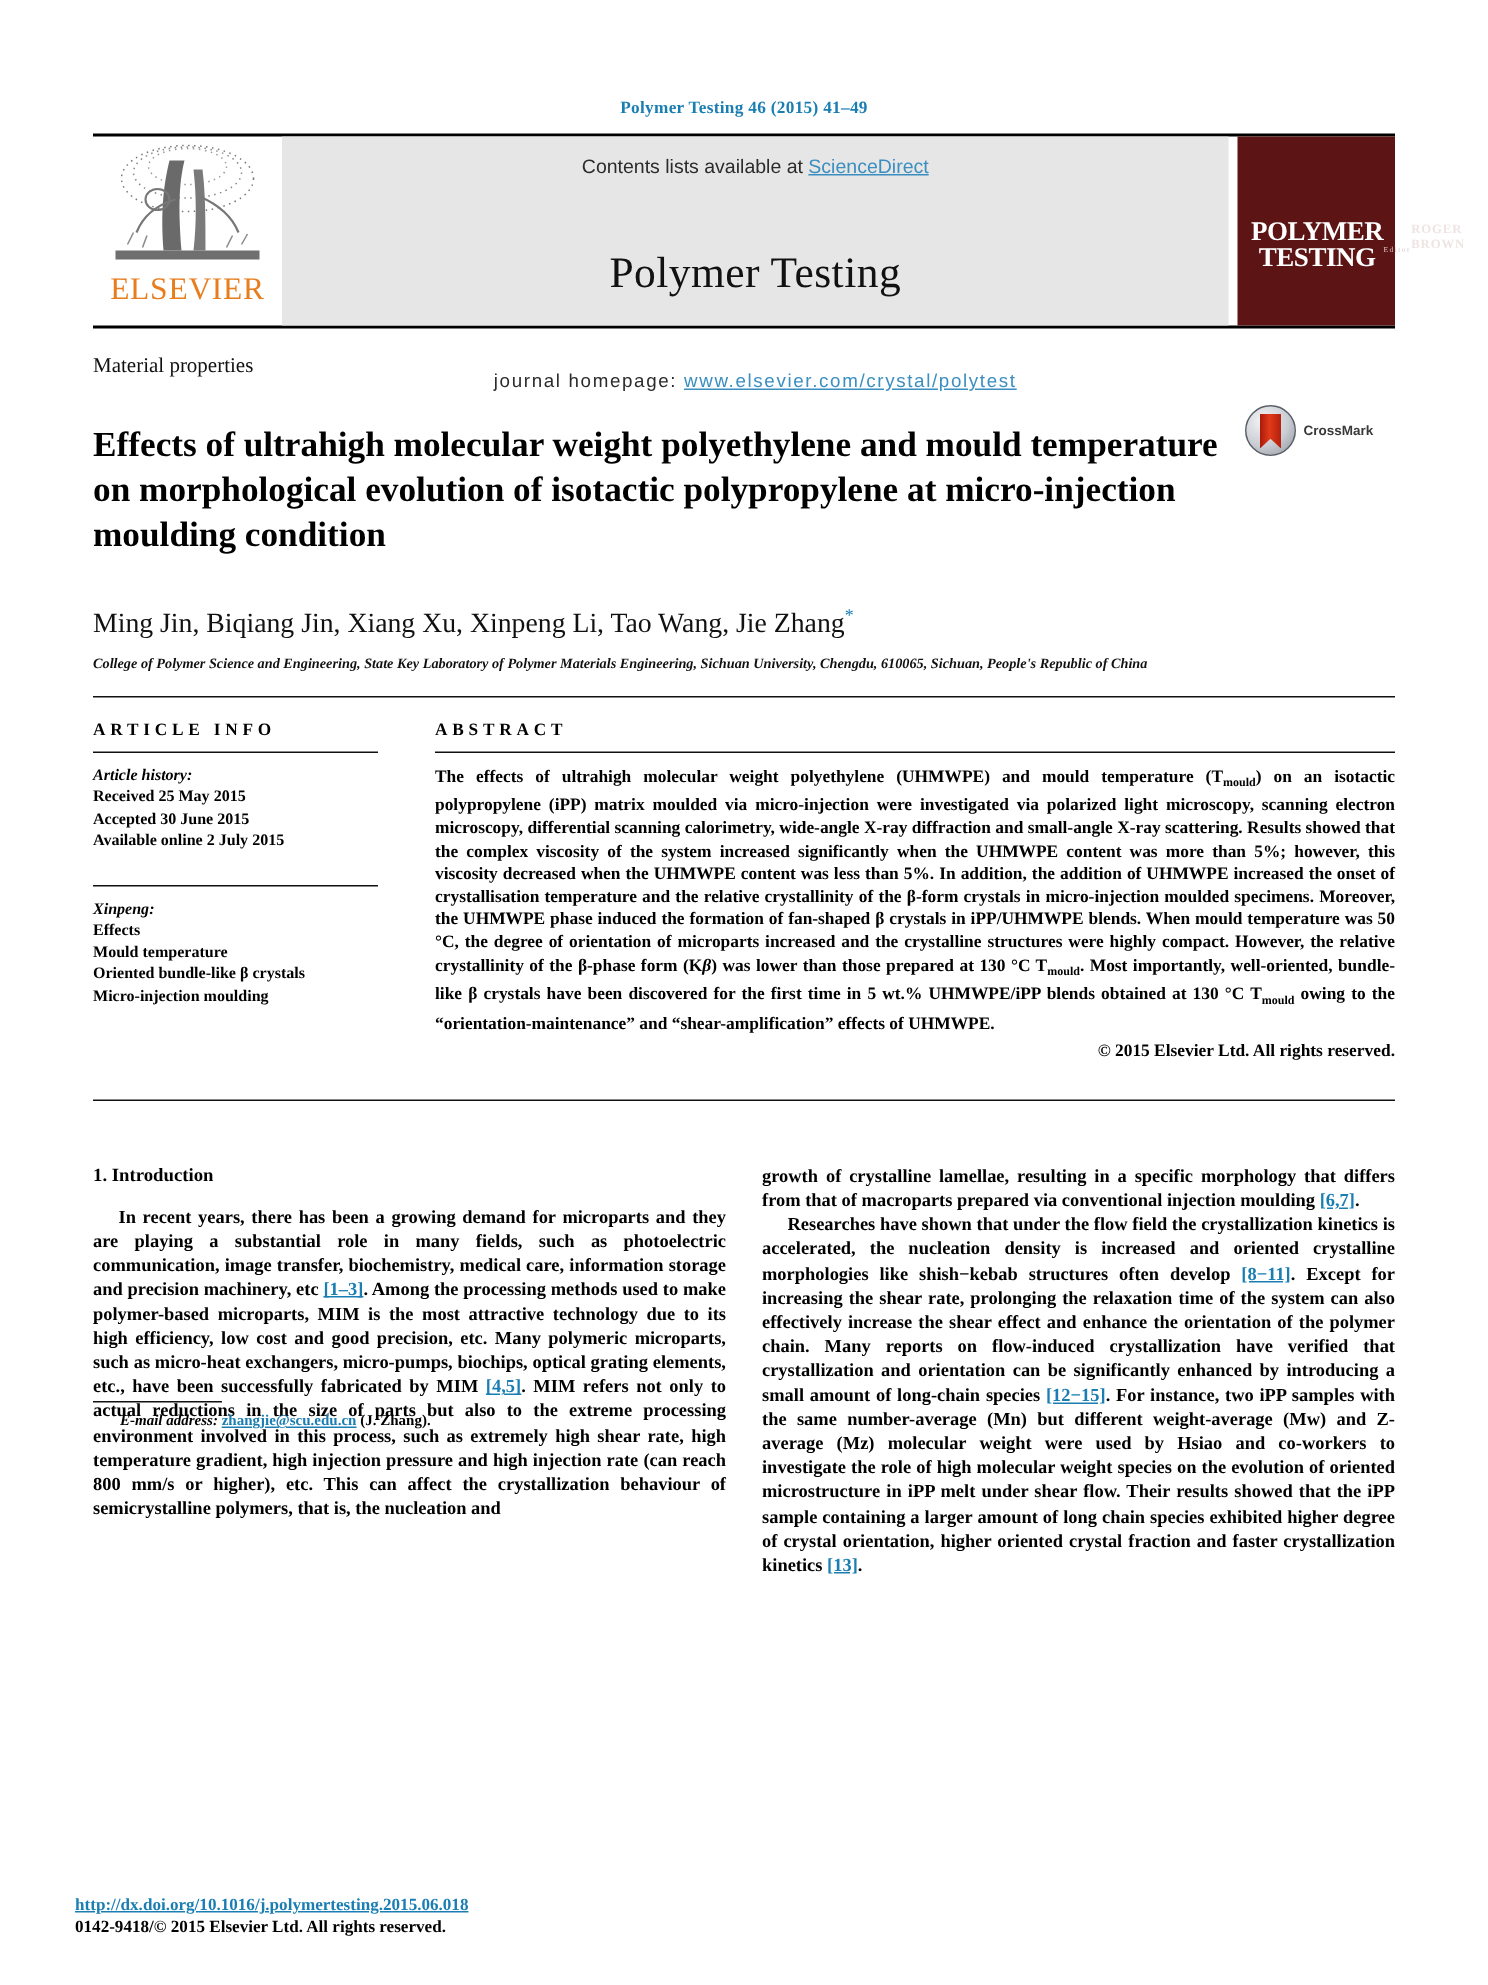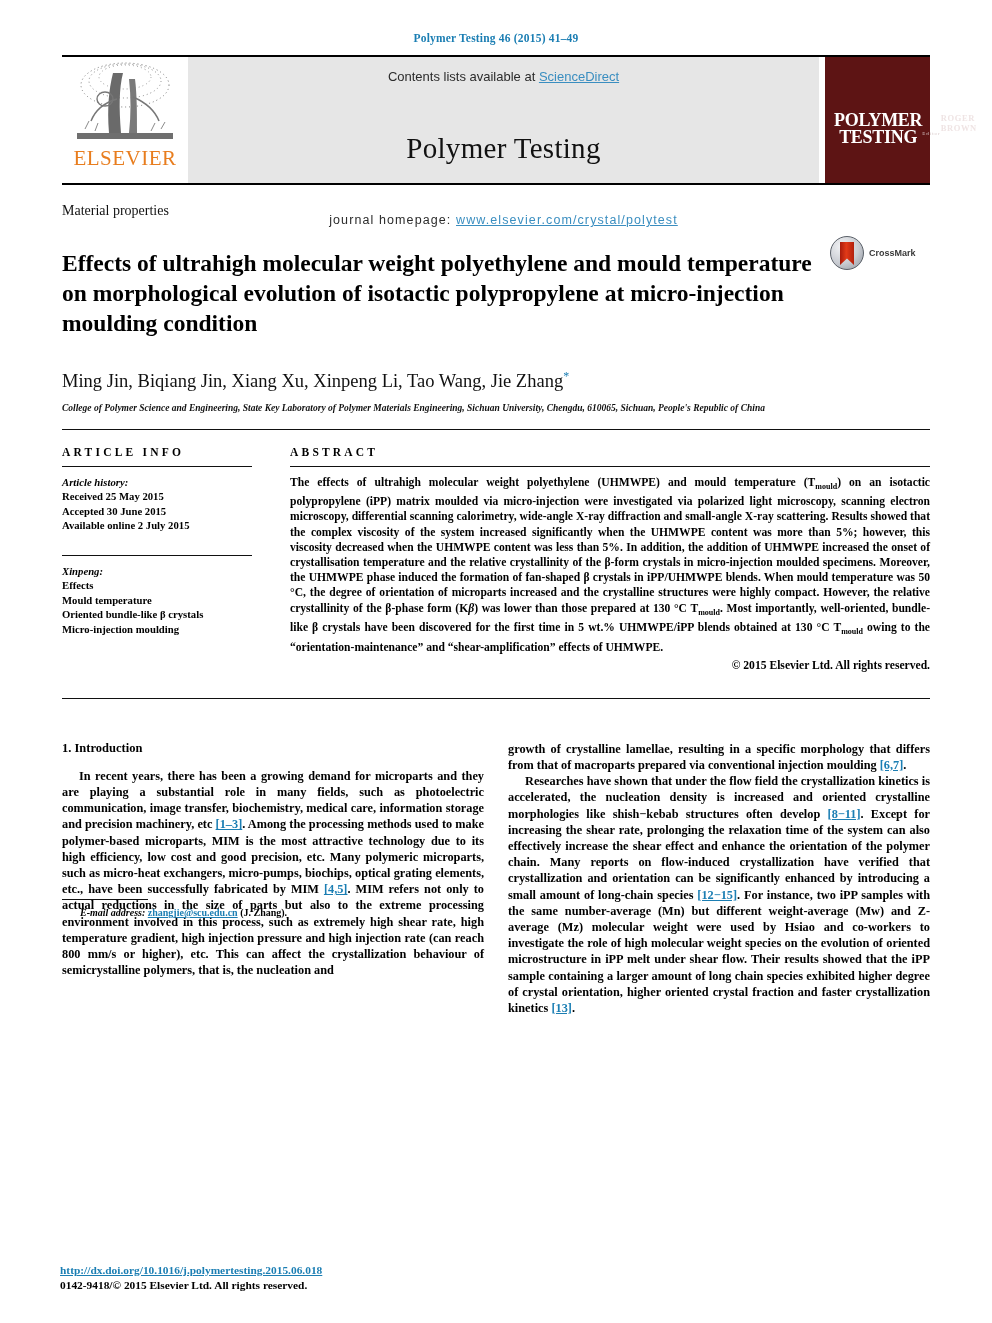--- a/index.html
+++ b/index.html
@@ -24,21 +24,21 @@
   }
 
   
   .running-head {
     text-align: center;
     color: #1b7eb3;
     font-size: 11.5px;
     font-family: "Liberation Serif", serif;
     font-weight: bold;
     letter-spacing: .2px;
-    padding-top: 32px;
+    padding-top: 66px;
   }
 
   
   .rule-top {
     border-top: 2.2px solid #000;
     margin-top: 11px;
   }
   .masthead {
     display: flex;
     align-items: stretch;
@@ -335,21 +335,21 @@
     font-weight: bold;
     padding-left: 10px;
   }
   .fn-star { font-size: 9px; }
   .fn-em { font-style: italic; }
   .fn-link { color: #1b7eb3; }
 
   
   .doi-block {
     position: absolute;
-    left: 60px;
+    left: 50px;
     bottom: 30px;
     width: 420px;
   }
   .doi-link {
     color: #1b7eb3;
     font-size: 11.4px;
     font-weight: bold;
     line-height: 15px;
     font-family: "Liberation Serif", serif;
   }

